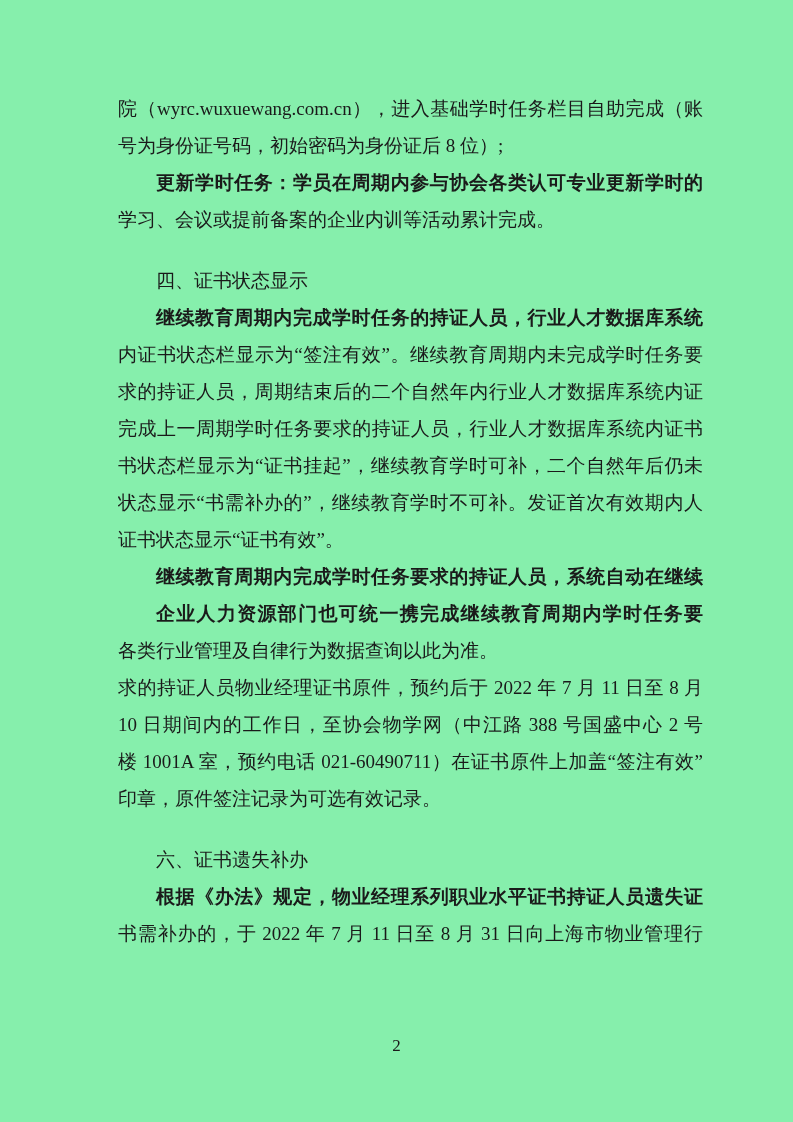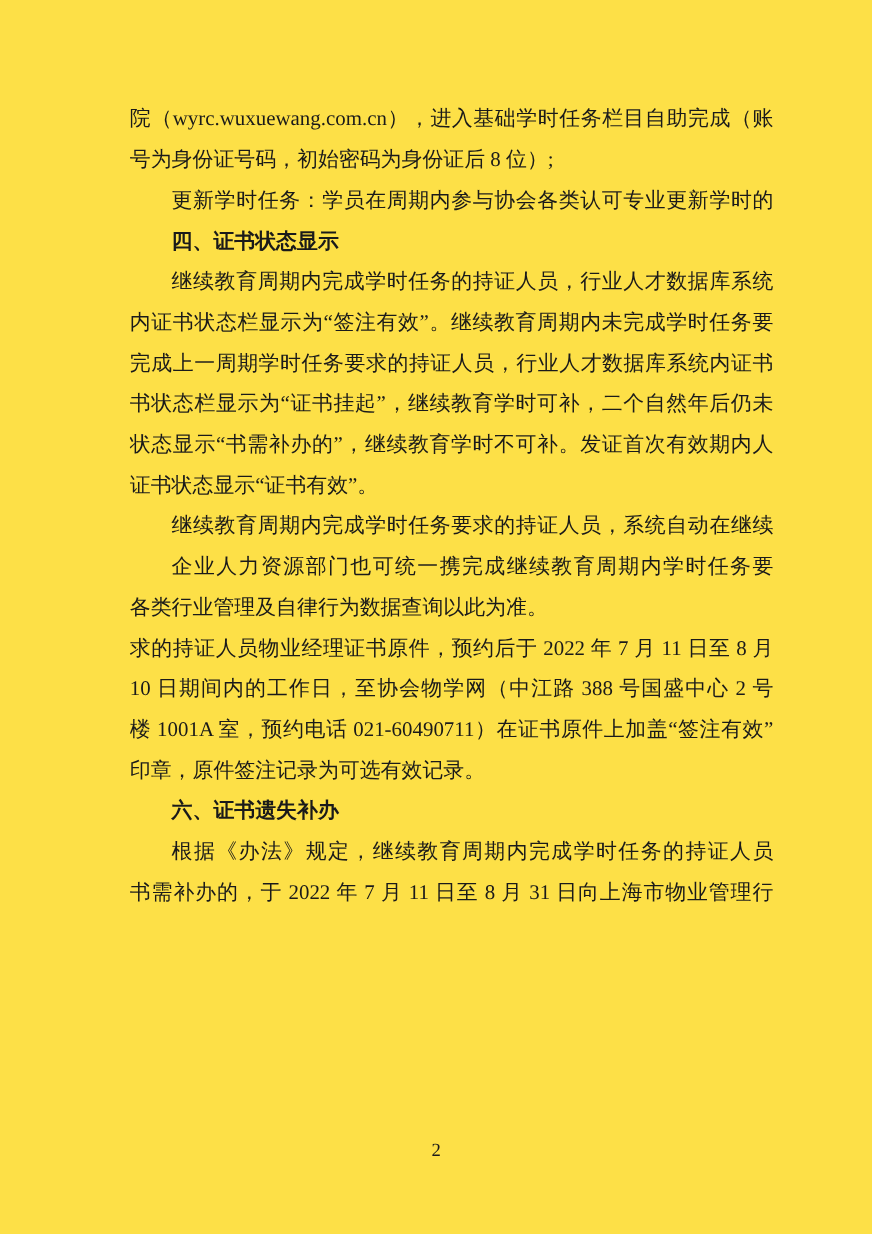--- a/index.html
+++ b/index.html
@@ -4,21 +4,21 @@
 <style>
   html, body {
     margin: 0;
     padding: 0;
     background: #ffffff;
   }
   .page {
     position: relative;
     width: 793px;
     height: 1122px;
-    background: #fde047;
+    background: #86efac;
     overflow: hidden;
     font-family: "Liberation Serif", "DejaVu Serif", serif;
     color: #1a1a1a;
   }
   .content {
     position: absolute;
     left: 118px;
     top: 90px;
     width: 585px;
     font-size: 19px;
@@ -31,24 +31,26 @@
   }
   .justify {
     white-space: normal;
     text-align: justify;
     text-align-last: justify;
     -moz-text-align-last: justify;
     text-justify: inter-character;
   }
   .indent {
     text-indent: 2em;
+    font-weight: bold;
   }
   .heading {
-    font-weight: bold;
+    font-weight: normal;
     text-indent: 2em;
+    margin-top: 24px;
   }
   .page-number {
     position: absolute;
     top: 1034px;
     left: 0;
     width: 793px;
     height: 24px;
     line-height: 24px;
     text-align: center;
     font-size: 17px;
@@ -57,41 +59,43 @@
 </head>
 <body>
 
 <div class="page">
   <div class="content">
 
     <div class="line justify">院（wyrc.wuxuewang.com.cn），进入基础学时任务栏目自助完成（账</div>
     <div class="line">号为身份证号码，初始密码为身份证后 8 位）;</div>
 
     <div class="line indent justify">更新学时任务：学员在周期内参与协会各类认可专业更新学时的</div>
+    <div class="line">学习、会议或提前备案的企业内训等活动累计完成。</div>
 
     <div class="line heading">四、证书状态显示</div>
 
     <div class="line indent justify">继续教育周期内完成学时任务的持证人员，行业人才数据库系统</div>
     <div class="line justify">内证书状态栏显示为“签注有效”。继续教育周期内未完成学时任务要</div>
+    <div class="line justify">求的持证人员，周期结束后的二个自然年内行业人才数据库系统内证</div>
     <div class="line justify">完成上一周期学时任务要求的持证人员，行业人才数据库系统内证书</div>
     <div class="line justify">书状态栏显示为“证书挂起”，继续教育学时可补，二个自然年后仍未</div>
     <div class="line justify">状态显示“书需补办的”，继续教育学时不可补。发证首次有效期内人员</div>
     <div class="line">证书状态显示“证书有效”。</div>
 
 
     <div class="line indent justify">继续教育周期内完成学时任务要求的持证人员，系统自动在继续</div>
     <div class="line indent justify">企业人力资源部门也可统一携完成继续教育周期内学时任务要</div>
 
     <div class="line">各类行业管理及自律行为数据查询以此为准。</div>
     <div class="line justify">求的持证人员物业经理证书原件，预约后于 2022 年 7 月 11 日至 8 月</div>
     <div class="line justify">10 日期间内的工作日，至协会物学网（中江路 388 号国盛中心 2 号</div>
     <div class="line justify">楼 1001A 室，预约电话 021-60490711）在证书原件上加盖“签注有效”</div>
     <div class="line">印章，原件签注记录为可选有效记录。</div>
 
     <div class="line heading">六、证书遗失补办</div>
 
-    <div class="line indent justify">根据《办法》规定，继续教育周期内完成学时任务的持证人员</div>
+    <div class="line indent justify">根据《办法》规定，物业经理系列职业水平证书持证人员遗失证</div>
     <div class="line justify">书需补办的，于 2022 年 7 月 11 日至 8 月 31 日向上海市物业管理行</div>
 
   </div>
 
   <div class="page-number">2</div>
 </div>
 
 </body></html>

